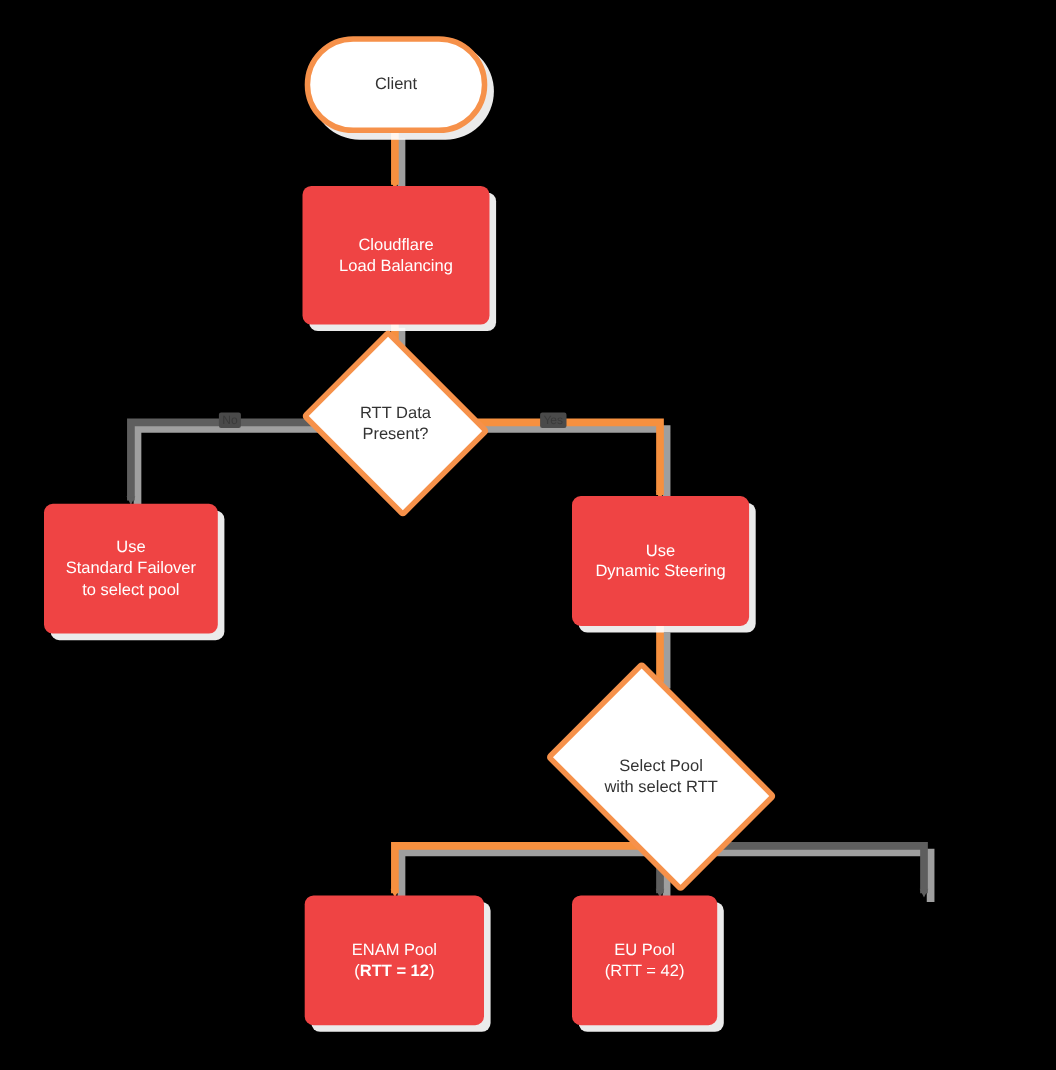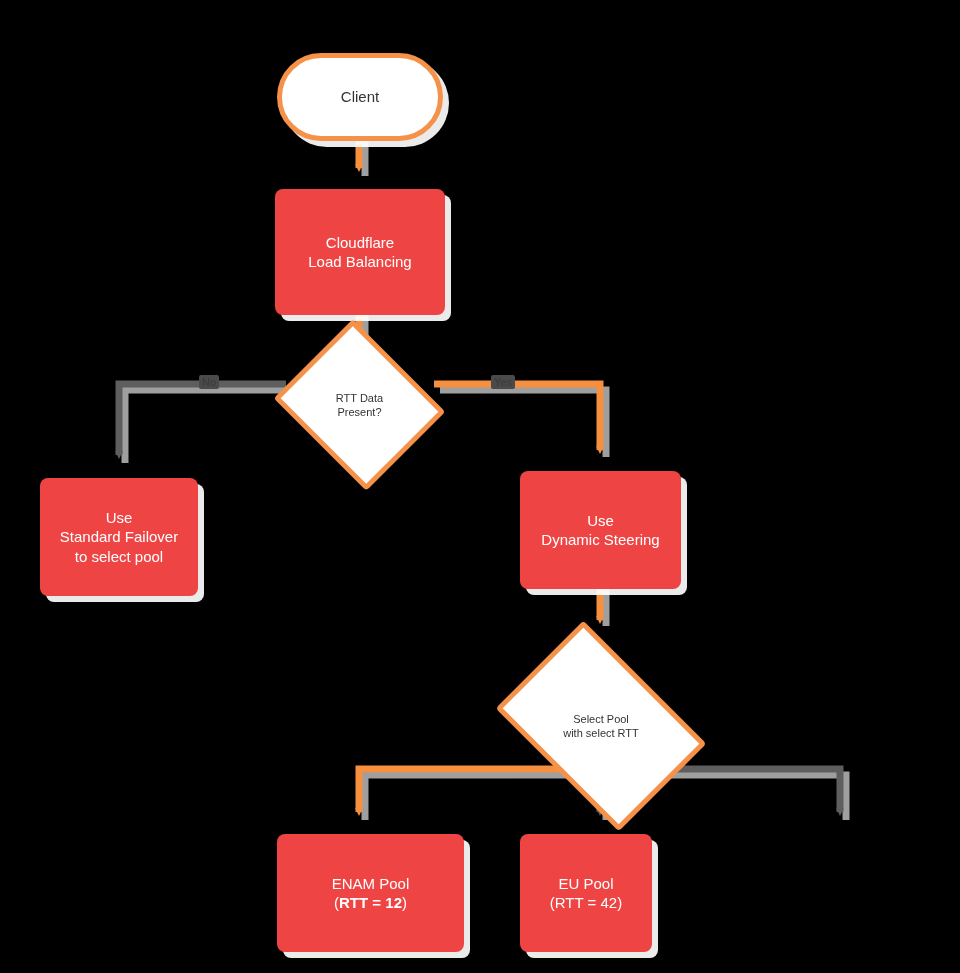--- a/index.html
+++ b/index.html
@@ -23,21 +23,20 @@
     height: 973px;
   }
   .node {
     position: absolute;
     box-sizing: border-box;
     display: flex;
     align-items: center;
     justify-content: center;
     text-align: center;
     line-height: 1.30;
-    margin-top: 20px;
   }
   
   .box {
     background: #ef4444;
     border-radius: 8px;
     color: #FFFFFF;
     font-size: 15px;
     box-shadow: 6px 6px 0 0 rgba(255,255,255,0.92);
     z-index: 3;
   }
@@ -60,21 +59,21 @@
     background: #FFFFFF;
     border: 5px solid #F6914A;
     box-sizing: border-box;
     transform: rotate(45deg);
     border-radius: 4px;
   }
   .diamond .dlabel {
     position: relative;
     z-index: 2;
     color: #333333;
-    font-size: 11px;
+    font-size: 15px;
     line-height: 1.30;
     white-space: nowrap;
   }
   .node-label {
     white-space: pre-line;
   }
   .edge-label {
     position: absolute;
     z-index: 4;
     font-size: 11px;
@@ -164,21 +163,21 @@
   </div>
 
   <div class="node diamond" style="left:514px; top:644px; width:174px; height:124px;justify-content:center;">
     <span class="dshape"></span>
     <span class="dlabel">
       <span>Select Pool</span><br>
       <span>with select RTT</span>
     </span>
   </div>
 
-  <div class="node box" style="left:277px; top:814px; width:187px; height:118px;">
+  <div class="node box" style="left:277px; top:814px; width:163px; height:118px;">
     <span>
       <span>ENAM Pool</span><br>
       <span><span>(</span><span class="bold">RTT = 12</span><span>)</span></span>
     </span>
   </div>
 
   <div class="node box" style="left:520px; top:814px; width:132px; height:118px;">
     <span>
       <span>EU Pool</span><br>
       <span>(RTT = 42)</span>

